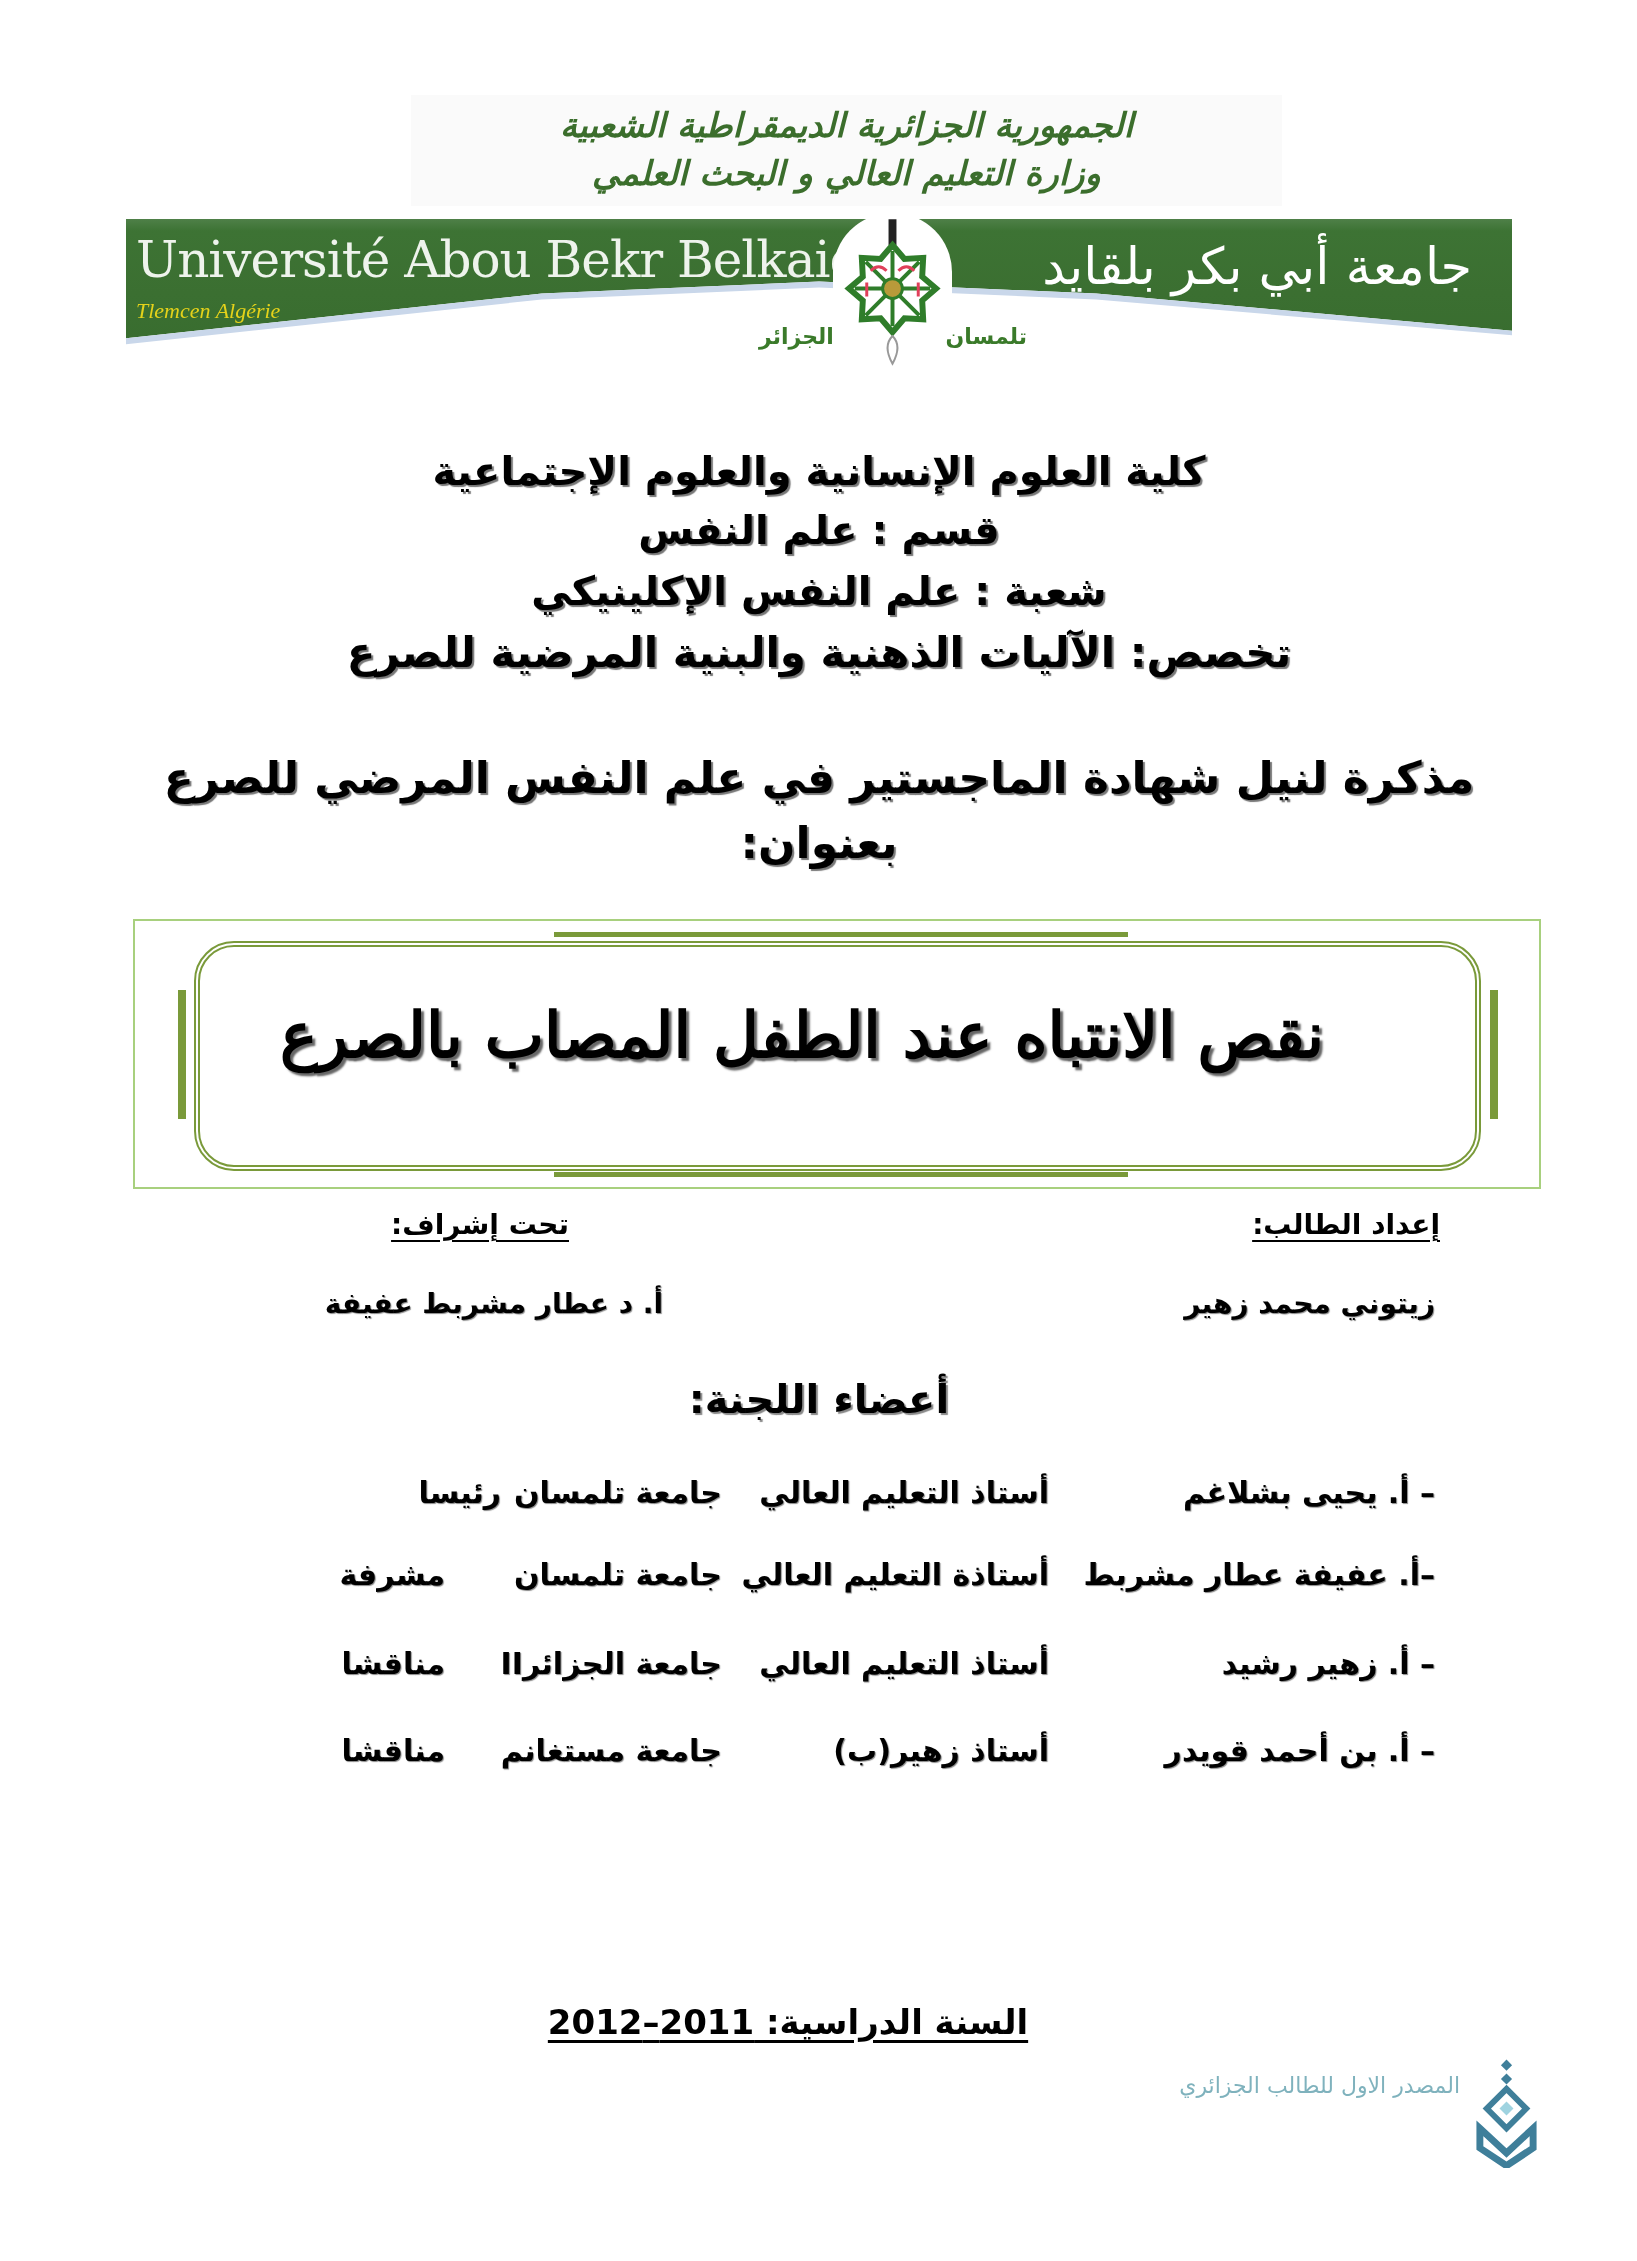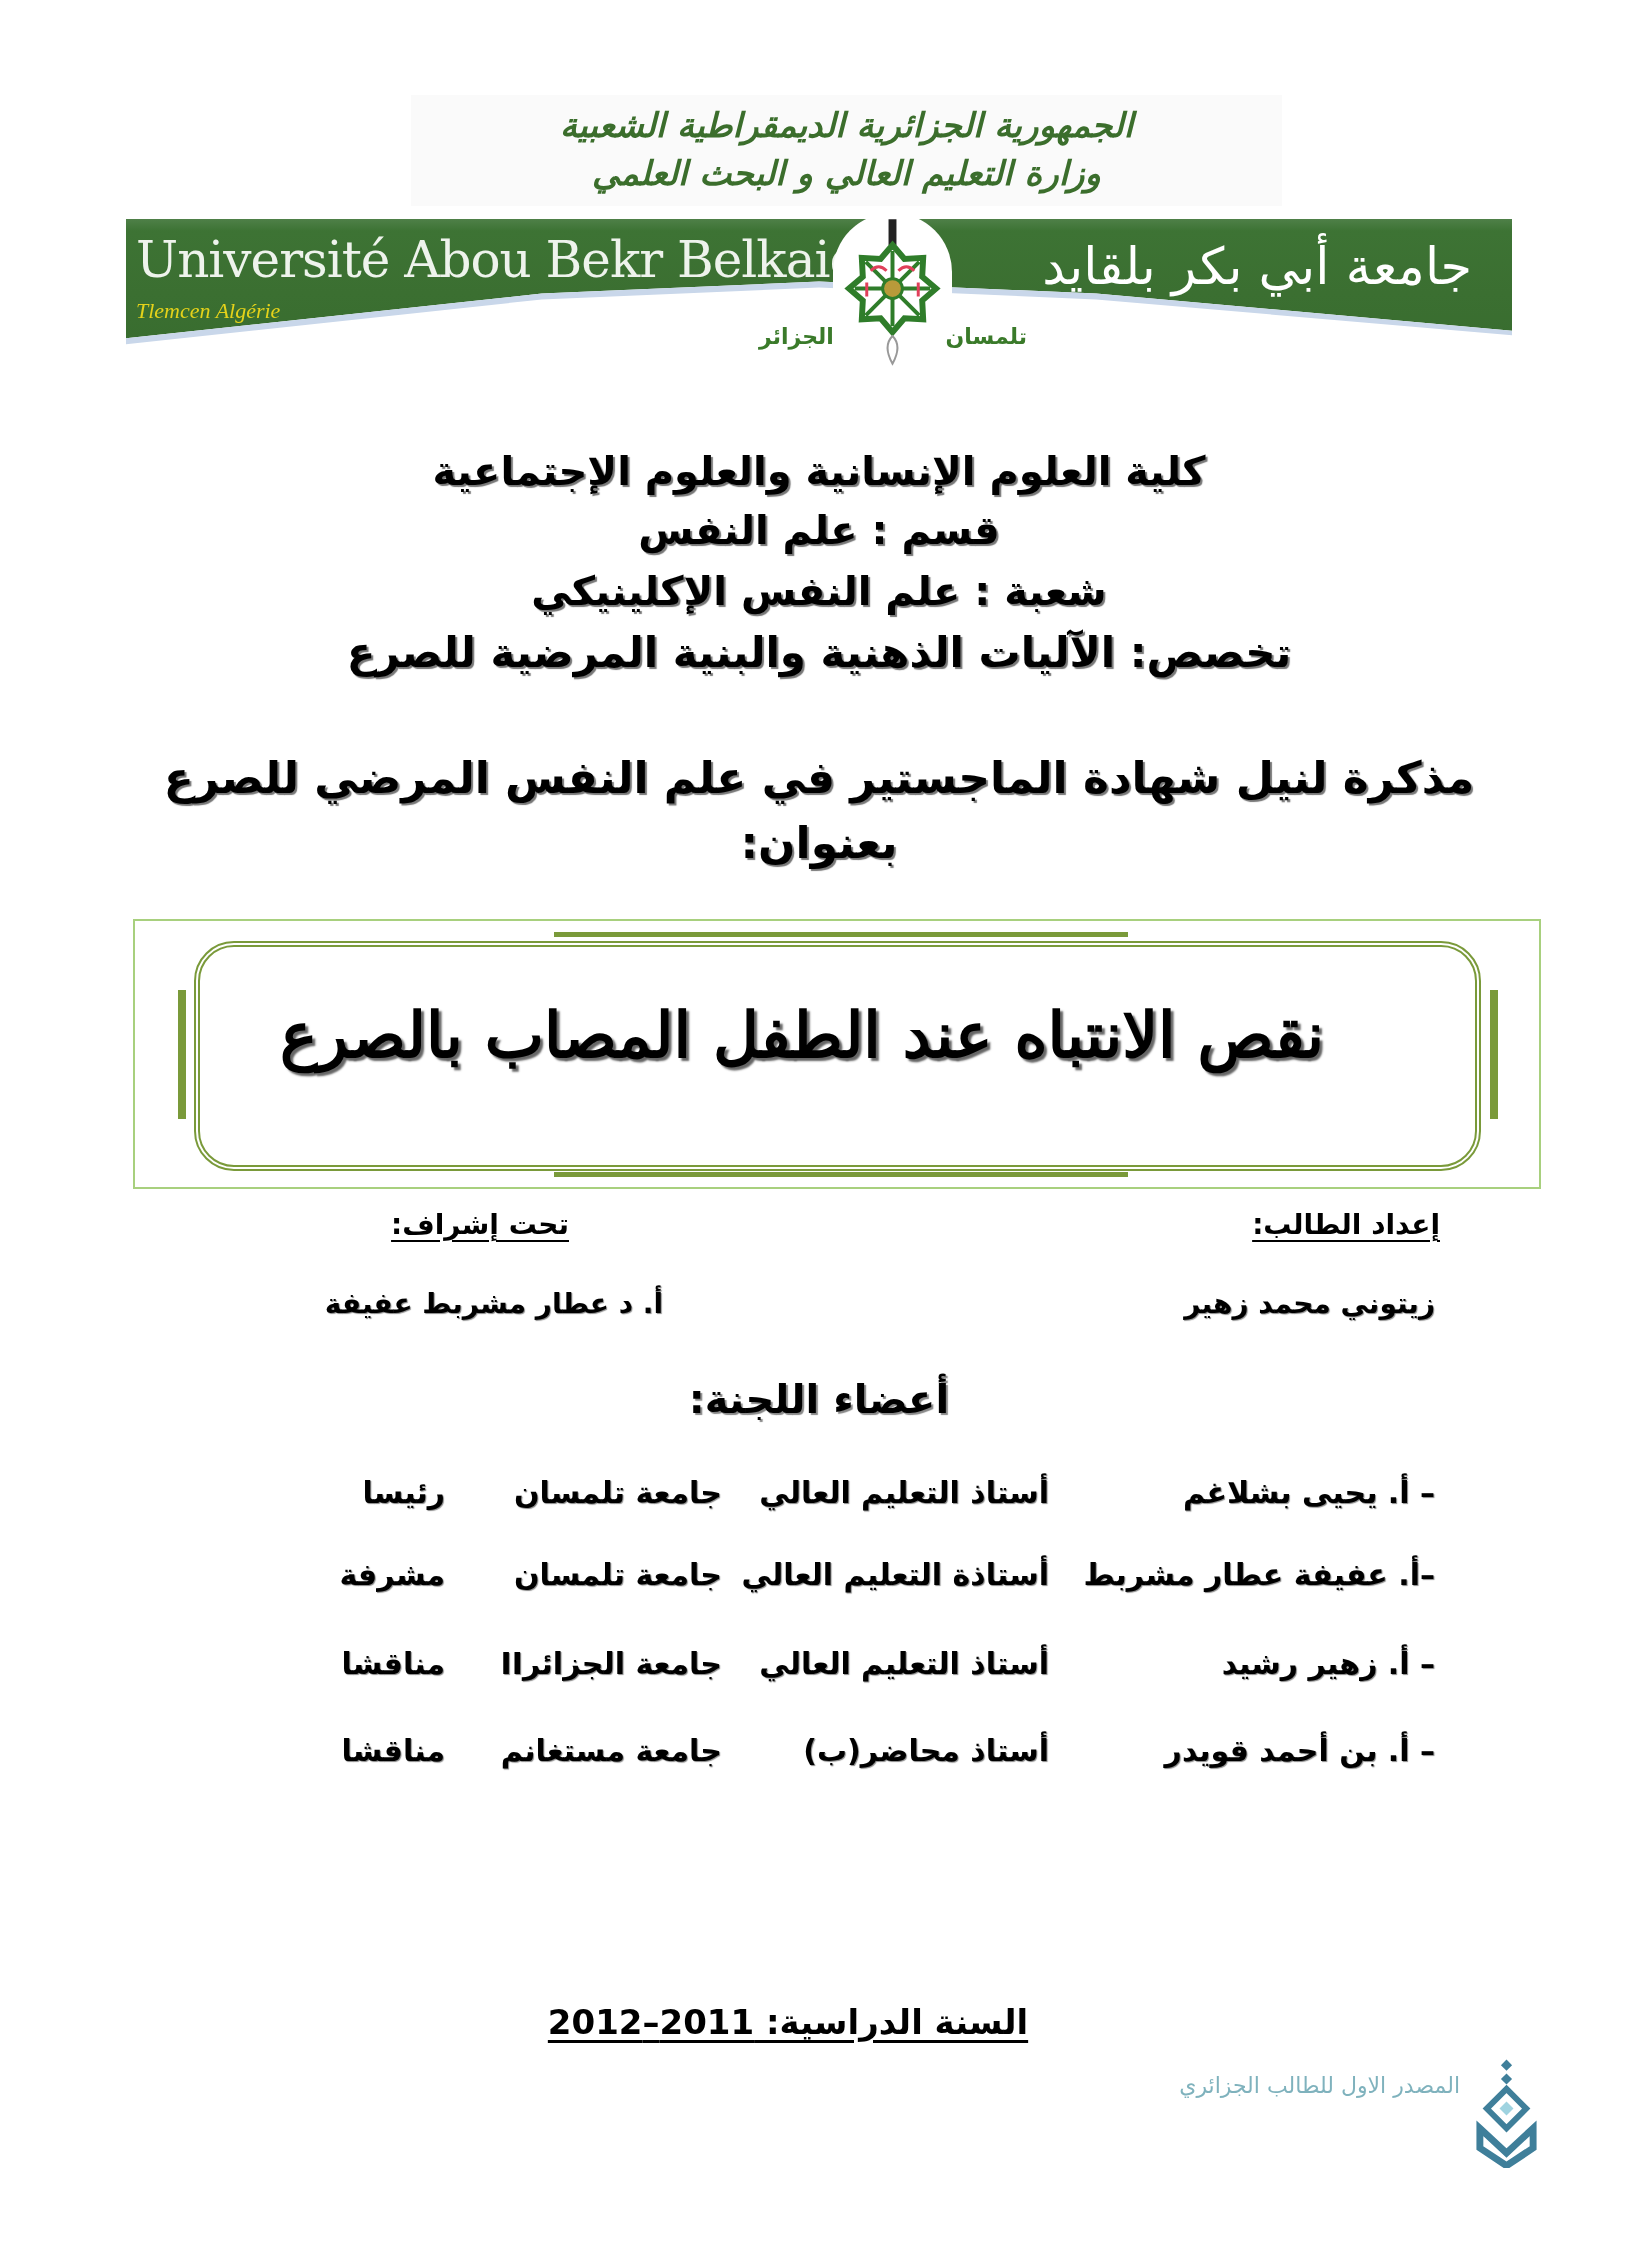--- a/index.html
+++ b/index.html
@@ -114,37 +114,37 @@
 <div class="abs lbl uline" style="right:1069px;top:1208px">تحت إشراف:</div>
 <div class="abs name" style="right:203px;top:1287px">زيتوني محمد زهير</div>
 <div class="abs name" style="right:975px;top:1287px">أ. د عطار مشربط عفيفة</div>
 
 <div class="abs center-block" style="top:1376px;font-size:40px;text-shadow:2px 2px 1px #888">أعضاء اللجنة:</div>
 
 <div class="abs row" style="top:1475px">
   <span style="right:0">– أ. يحيى بشلاغم</span>
   <span style="right:386px">أستاذ التعليم العالي</span>
   <span style="right:713px">جامعة تلمسان</span>
-  <span style="right:990px">رئيسا</span>
+  <span style="right:934px">رئيسا</span>
 </div>
 <div class="abs row" style="top:1557px">
   <span style="right:0">–أ. عفيفة عطار مشربط</span>
   <span style="right:386px">أستاذة التعليم العالي</span>
   <span style="right:713px">جامعة تلمسان</span>
   <span style="right:990px">مشرفة</span>
 </div>
 <div class="abs row" style="top:1646px">
   <span style="right:0">– أ. زهير رشيد</span>
   <span style="right:386px">أستاذ التعليم العالي</span>
   <span style="right:713px">جامعة الجزائرII</span>
   <span style="right:990px">مناقشا</span>
 </div>
 <div class="abs row" style="top:1733px">
   <span style="right:0">– أ. بن أحمد قويدر</span>
-  <span style="right:386px">أستاذ محاضر(ب)</span>
+  <span style="right:386px">أستاذ زهير(ب)</span>
   <span style="right:713px">جامعة مستغانم</span>
   <span style="right:990px">مناقشا</span>
 </div>
 
 <div class="abs year">
   <span class="uline">السنة الدراسية: 2011–2012</span>
 </div>
 
 <div class="abs sahla">
   <div class="sahla-ar">المصدر الاول للطالب الجزائري</div>

